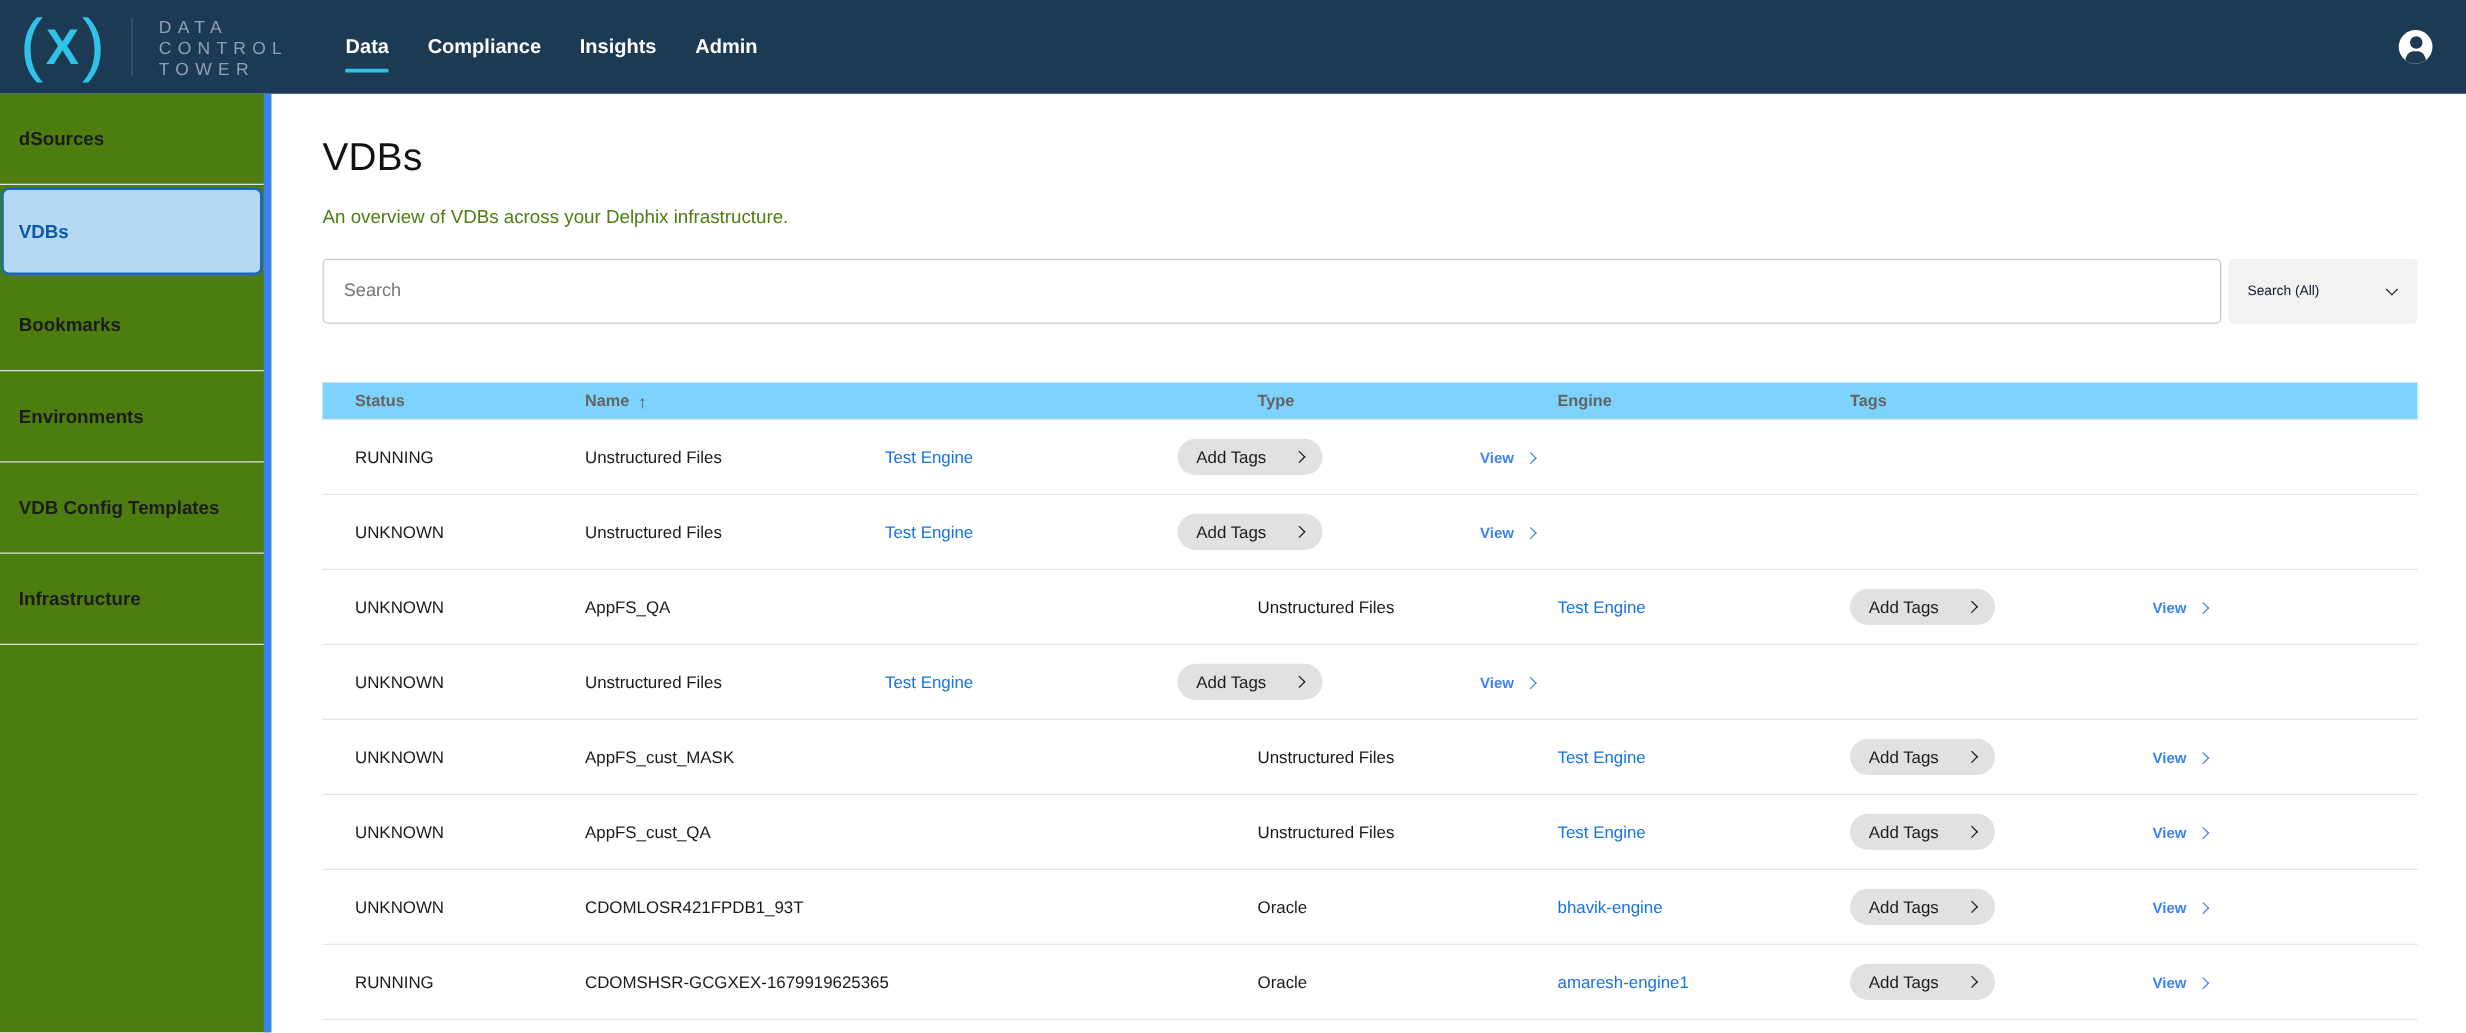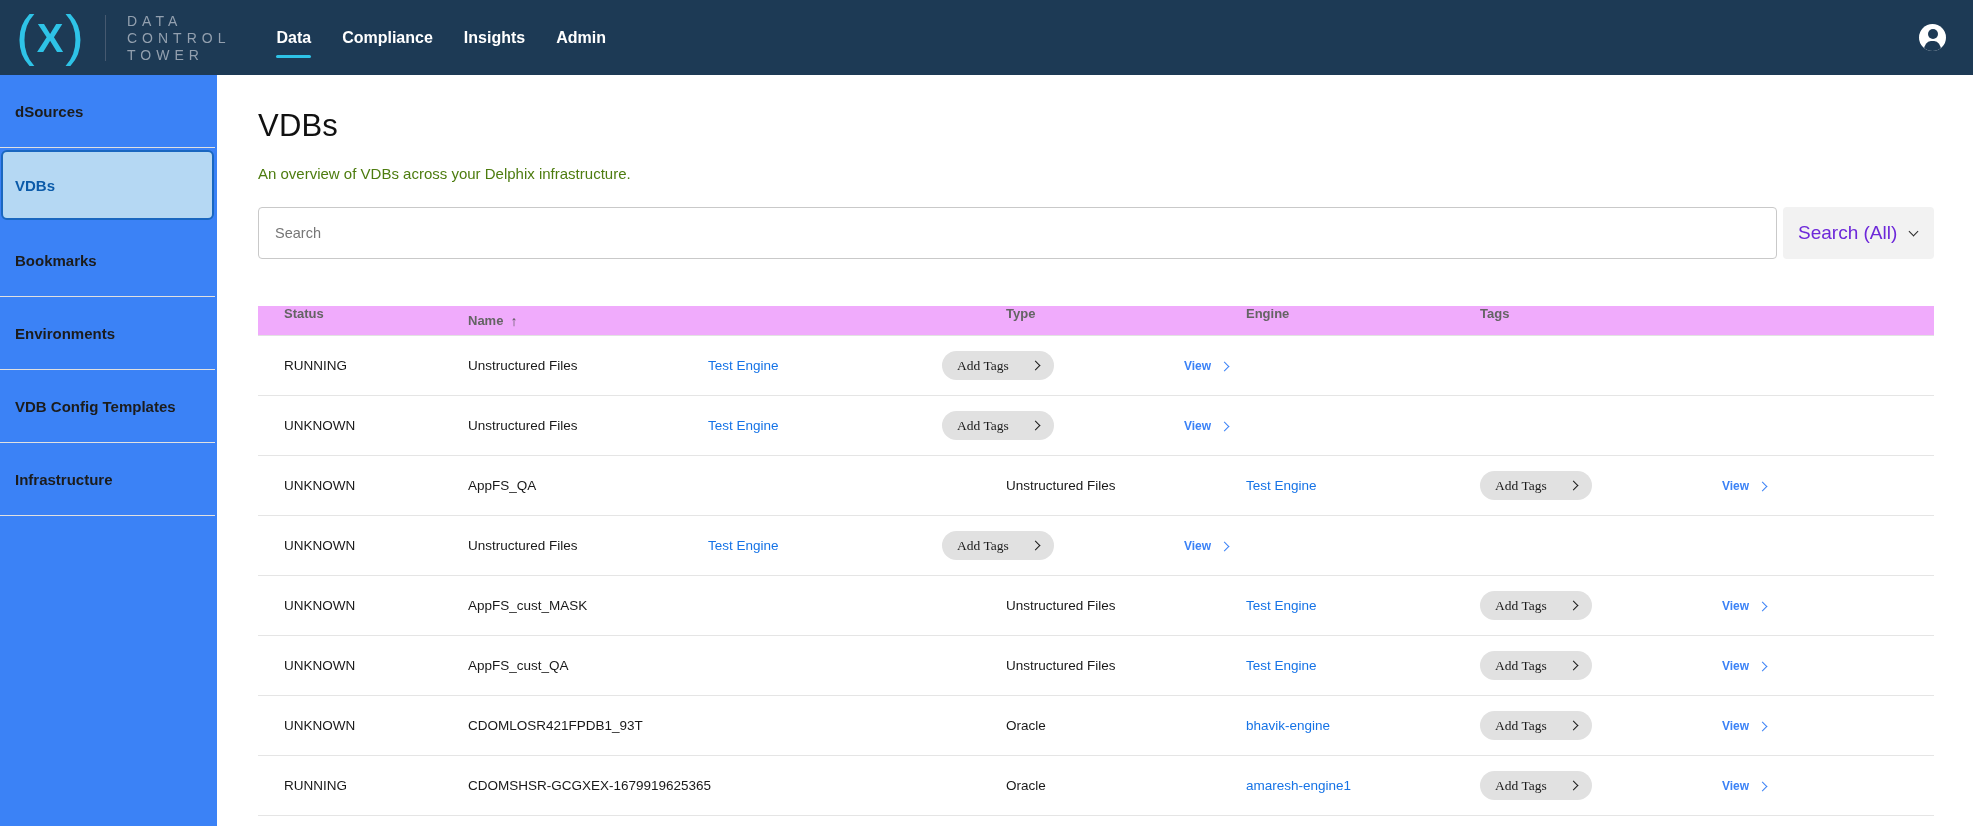--- a/index.html
+++ b/index.html
@@ -20,59 +20,59 @@
     background: #2ec3e7; border-radius: 2px; }
   .nav-spacer { flex: 1; }
   .avatar { width: 27px; height: 27px; border-radius: 50%; background: #ffffff; position: relative;
     overflow: hidden; margin-right: 27px; cursor: pointer; }
   .avatar .head { position: absolute; top: 5px; left: 8.5px; width: 10px; height: 10px; border-radius: 50%; background: #1d3a55; }
   .avatar .body { position: absolute; top: 17px; left: 5px; width: 17px; height: 12px;
     border-radius: 50% 50% 40% 40% / 95% 95% 30% 30%; background: #1d3a55; }
 
   
   .shell { display: flex; height: 751px; }
-  .sidebar { width: 217px; border-right: 2px solid #3b82f6; background: #3b82f6; flex-shrink: 0; }
+  .sidebar { width: 217px; border-right: 6px solid #3b82f6; background: #4d7c0f; flex-shrink: 0; }
   .side-item { height: 73px; display: flex; align-items: center; padding-left: 15px;
     font-size: 15px; font-weight: 700; color: #1c1c1c; border-bottom: 1px solid #e1e1e1; cursor: pointer; }
   .side-item.active { border-bottom: none; padding: 0; display: block; height: 74px; }
   .side-item.active .active-box { margin: 2px 1px 2px 1px; height: 70px; border: 2px solid #1a67c0;
     background: #b5d8f3; border-radius: 6px; display: flex; align-items: center; padding-left: 12px;
     color: #0a5aa9; }
 
   .content { flex: 1; padding: 0 39px 0 41px; }
   .page-title { margin-top: 33px; font-size: 31px; font-weight: 400; color: #111111; letter-spacing: 0.2px; }
   .page-desc { margin-top: 21px; font-size: 15px; color: #4d7c0f; }
 
   
   .search-row { margin-top: 25px; display: flex; height: 52px; }
   .search-input { flex: 1; border: 1px solid #c9c9c9; border-radius: 4px; font-size: 14.5px;
     padding: 0 16px; color: #111111; outline: none; font-family: "Liberation Sans", sans-serif; background: #ffffff; }
   .search-input::placeholder { color: #767676; }
   .search-scope { width: 151px; margin-left: 6px; background: #f2f2f2; border-radius: 4px;
     display: flex; align-items: center; justify-content: space-between; padding: 0 17px 0 15px;
-    font-size: 19px; color: #6d28d9; cursor: pointer; }
+    font-size: 11px; color: #0f172a; cursor: pointer; }
 
   
   .table { margin-top: 47px; }
-  .thead { height: 30px; background: #f0abfc; display: flex; padding-left: 26px;
+  .thead { height: 30px; background: #7dd3fc; display: flex; align-items: center; padding-left: 26px;
     font-size: 13px; font-weight: 600; color: #646464; border-bottom: 1px solid #e2e2e2; }
   .trow { height: 60px; display: flex; align-items: center; padding-left: 26px;
     border-bottom: 1px solid #e5e5e5; font-size: 13.5px; color: #191919; }
   .col-status { width: 184px; }
   .col-name { width: 538px; display: flex; align-items: center; }
   .col-type { width: 240px; }
   .col-engine { width: 234px; }
   .col-tags { width: 242px; }
   .col-view { flex: 1; }
   .sort-arrow { margin-left: 7px; font-size: 14px; color: #555555; font-weight: 400; }
 
   .engine-link { color: #1673e6; text-decoration: none; cursor: pointer; }
   .pill { display: inline-flex; align-items: center; gap: 23px; height: 29px; padding: 0 15px;
     background: #e1e1e1; border-radius: 15px; font-size: 13.5px; color: #1a1a1a; border: none;
-    cursor: pointer; font-family: Liberation Serif, serif; }
+    cursor: pointer; font-family: Liberation Sans, sans-serif; }
   .view-link { display: inline-flex; align-items: center; gap: 10px; color: #3b82f6;
     font-weight: 700; font-size: 12px; text-decoration: none; cursor: pointer; }
 
   .chev { display: inline-block; width: 7px; height: 7px; border-right: 1.8px solid currentColor;
     border-top: 1.8px solid currentColor; transform: rotate(45deg); }
   .chev-down { transform: rotate(135deg); position: relative; top: -2px; color: #2b2b2b; }
 </style>
 </head>
 <body>
 

